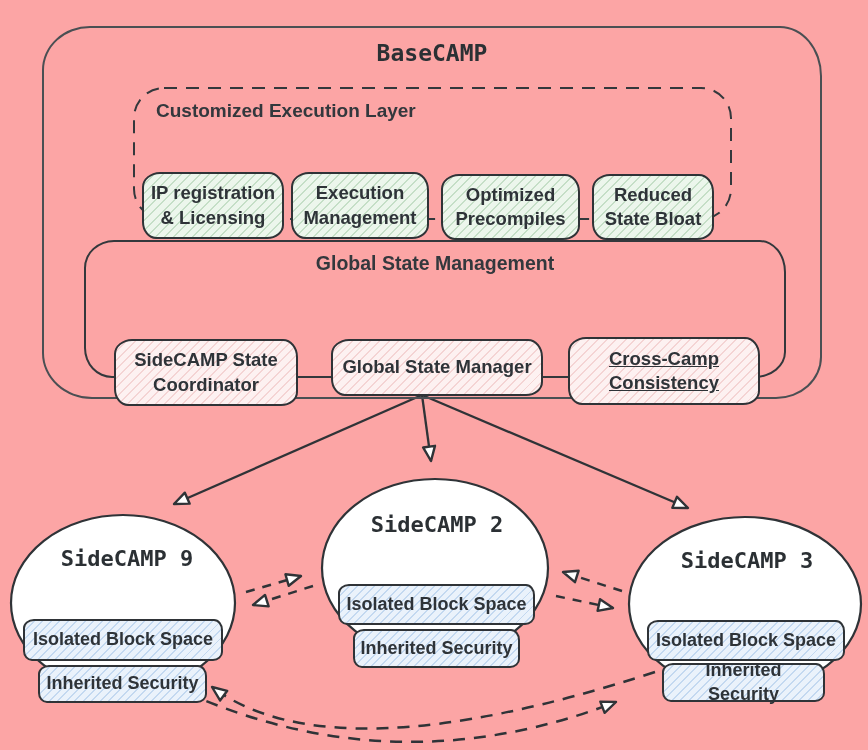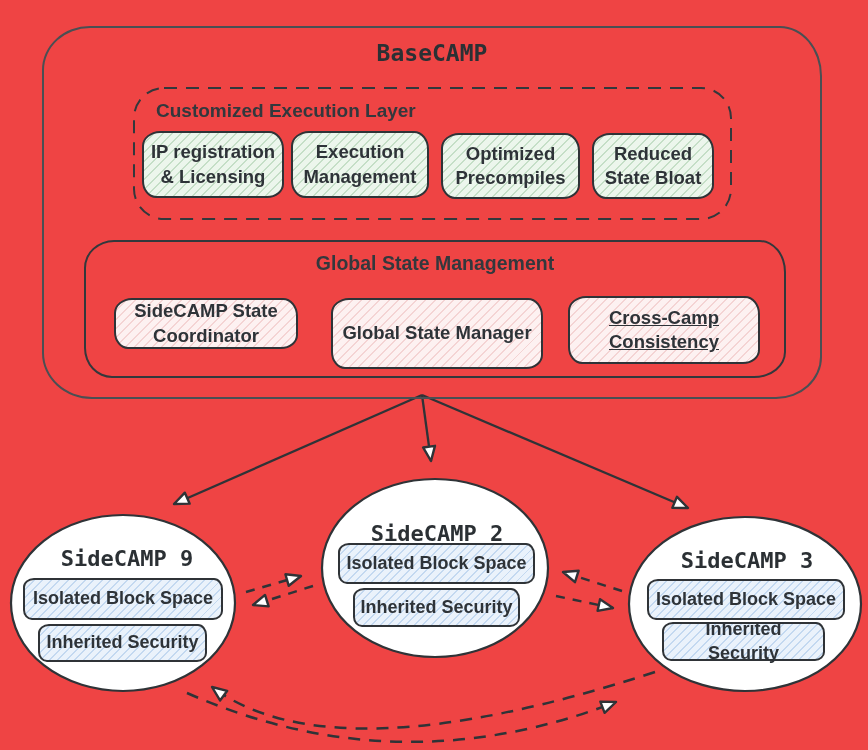--- a/index.html
+++ b/index.html
@@ -1,21 +1,21 @@
 <!DOCTYPE html>
 <html><head>
 <meta charset="utf-8">
 <style>
   * { box-sizing: border-box; margin: 0; padding: 0; }
   body { background: #ffffff; font-family: "Liberation Sans", sans-serif; }
   .canvas {
     position: relative;
     width: 868px;
     height: 750px;
-    background: #ef4444;
+    background: #fca5a5;
     overflow: hidden;
     color: #2e3338;
   }
   .layer { position: absolute; left: 0; top: 0; }
   
   .basecamp-box {
     position: absolute; left: 42px; top: 26px; width: 780px; height: 373px;
     border: 2.2px solid #4a4f53;
     border-radius: 48px 42px 46px 50px / 44px 50px 42px 46px;
     background: transparent;
@@ -48,20 +48,21 @@
   .box {
     position: absolute;
     display: flex; align-items: center; justify-content: center;
     text-align: center;
     border: 2px solid #2f3337;
     font-size: 18.5px;
     font-weight: bold;
     color: #2e3338;
     line-height: 1.3;
     padding: 2px 6px;
+    margin-top: 41px;
   }
   .green {
     background-color: #ecf6ec;
     background-image: repeating-linear-gradient(135deg, rgba(106,168,112,0.30) 0px, rgba(106,168,112,0.30) 1.4px, transparent 1.4px, transparent 6.5px);
     border-radius: 18px 15px 17px 14px / 15px 18px 14px 17px;
   }
   .pink {
     background-color: #fdf1f1;
     background-image: repeating-linear-gradient(135deg, rgba(216,118,118,0.24) 0px, rgba(216,118,118,0.24) 1.4px, transparent 1.4px, transparent 6.5px);
     border-radius: 18px 15px 17px 14px / 15px 18px 14px 17px;
@@ -72,22 +73,22 @@
     border-radius: 11px 9px 10px 9px / 9px 11px 9px 10px;
     font-size: 18px;
     padding: 14px 4px;
   }
   
   .g1 { left: 142px; top: 131px; width: 142px; height: 67px; }
   .g2 { left: 291px; top: 131px; width: 138px; height: 67px; }
   .g3 { left: 441px; top: 133px; width: 139px; height: 66px; }
   .g4 { left: 592px; top: 133px; width: 122px; height: 66px; }
   
-  .p1 { left: 114px; top: 298px; width: 184px; height: 51px; }
-  .p2 { left: 331px; top: 298px; width: 212px; height: 71px; }
+  .p1 { left: 114px; top: 298px; width: 184px; height: 67px; }
+  .p2 { left: 331px; top: 298px; width: 212px; height: 57px; }
   .p3 { left: 568px; top: 296px; width: 192px; height: 68px; text-decoration: underline; }
   
   .b1a { left: 23px;  top: 578px; width: 200px; height: 42px; }
   .b1b { left: 38px;  top: 624px; width: 169px; height: 38px; }
   .b2a { left: 338px; top: 543px; width: 197px; height: 41px; }
   .b2b { left: 353px; top: 588px; width: 167px; height: 39px; }
   .b3a { left: 647px; top: 579px; width: 198px; height: 41px; }
   .b3b { left: 662px; top: 622px; width: 163px; height: 39px; }
 </style>
 </head>
@@ -134,21 +135,21 @@
   <div class="gsm-box"></div>
   <div class="section-title gsm-title">Global State Management</div>
   <div class="box pink p1">SideCAMP State Coordinator</div>
   <div class="box pink p2">Global State Manager</div>
   <div class="box pink p3">Cross-Camp Consistency</div>
 
   <div class="camp-title sc-title" style="left:127px; top:546px;">SideCAMP 9</div>
   <div class="box blue b1a">Isolated Block Space</div>
   <div class="box blue b1b">Inherited Security</div>
 
-  <div class="camp-title sc-title" style="left:437px; top:512px;margin-top:9px;">SideCAMP 2</div>
+  <div class="camp-title sc-title" style="left:437px; top:512px;">SideCAMP 2</div>
   <div class="box blue b2a">Isolated Block Space</div>
   <div class="box blue b2b">Inherited Security</div>
 
   <div class="camp-title sc-title" style="left:747px; top:548px;">SideCAMP 3</div>
   <div class="box blue b3a">Isolated Block Space</div>
   <div class="box blue b3b">Inherited Security</div>
 
 </div>
 
 </body></html>

